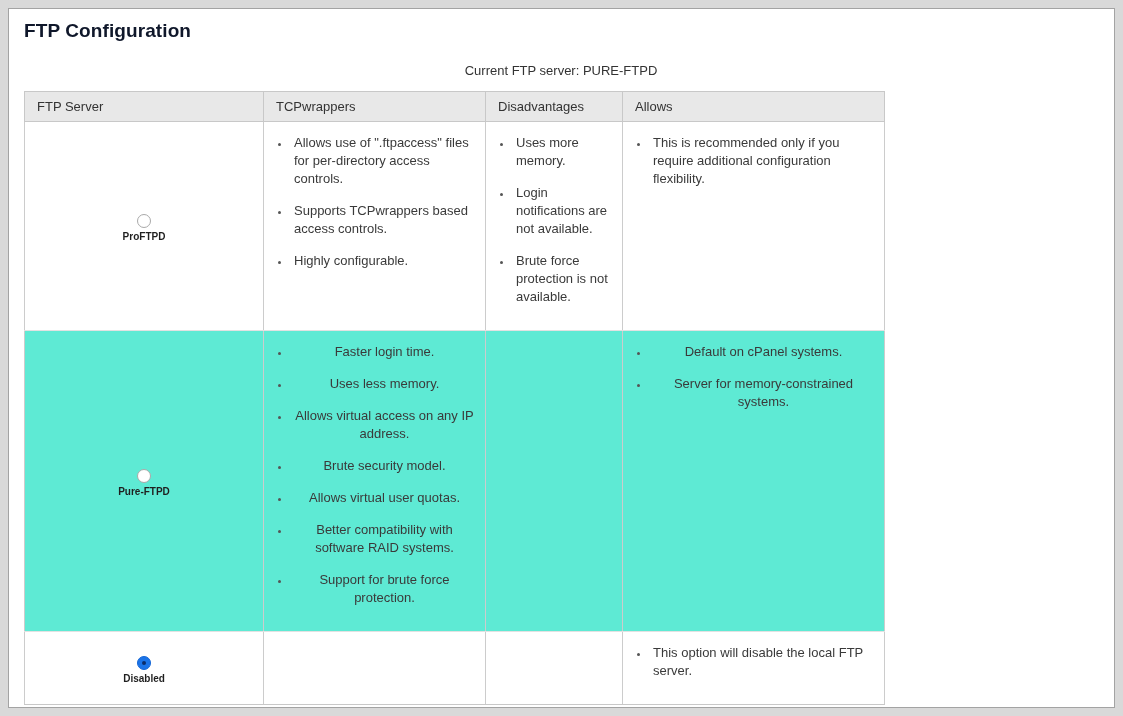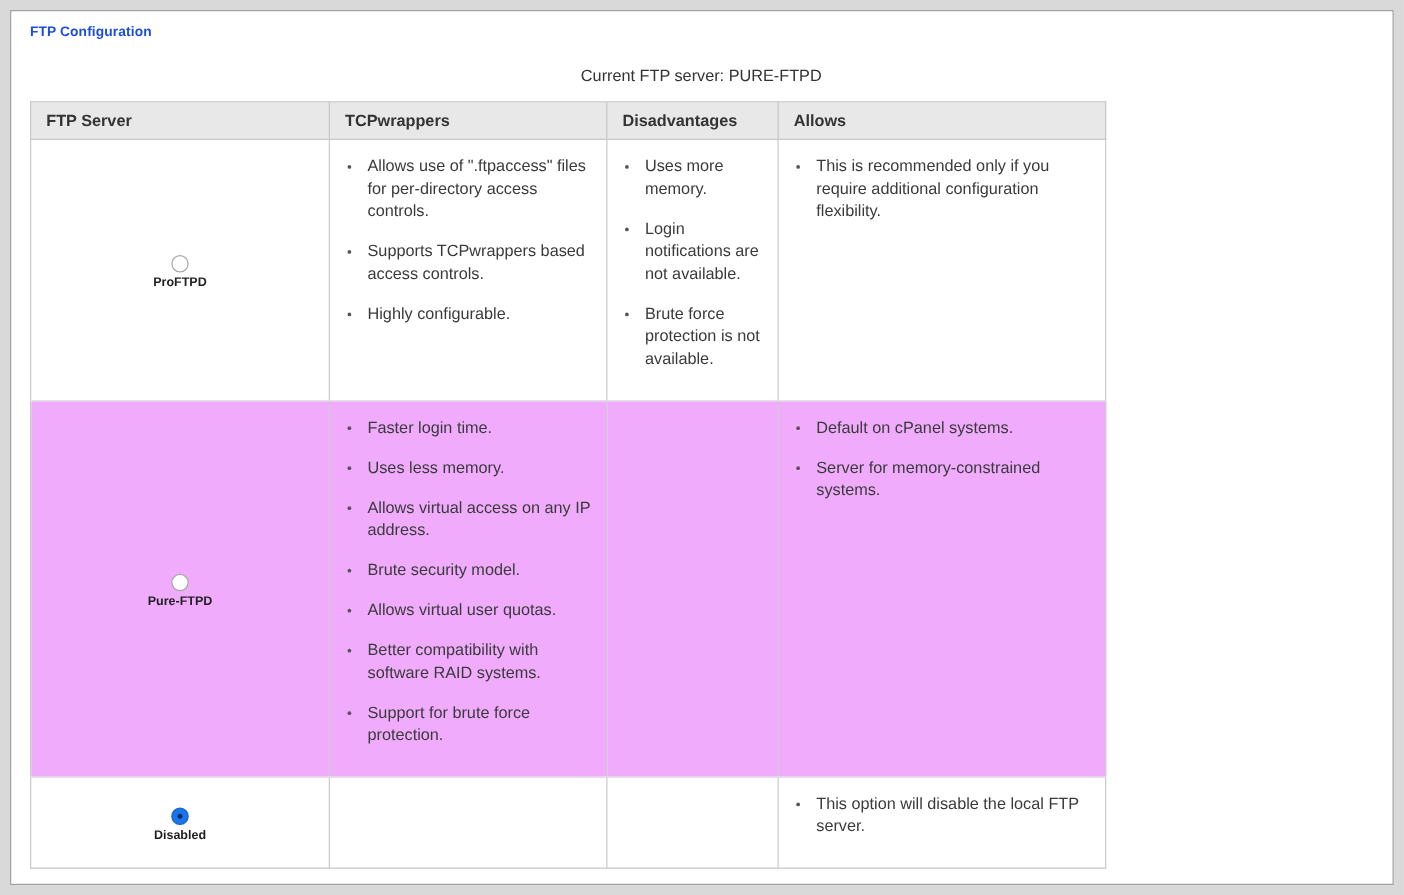--- a/index.html
+++ b/index.html
@@ -18,23 +18,23 @@
   .panel {
     position: absolute;
     left: 8px; top: 8px;
     width: 1107px; height: 700px;
     background: #ffffff;
     border: 1px solid #a3a3a3;
     padding: 11px 16px 0 15px;
     overflow: hidden;
   }
   h1.page-title {
-    font-size: 11px;
+    font-size: 19px;
     font-weight: bold;
-    color: #1d4ed8;
+    color: #0f172a;
     letter-spacing: 0.1px;
   }
   p.subtitle {
     margin-top: 8px;
     font-size: 13px;
     font-style: italic;
     color: #333;
   }
   p.current {
     margin-top: 21px;
@@ -51,38 +51,38 @@
     color: #3a3a3a;
   }
   col.c1 { width: 239px; }
   col.c2 { width: 222px; }
   col.c3 { width: 137px; }
   col.c4 { width: 262px; }
   .ftp-table th {
     background: #e8e8e8;
     border: 1px solid #c8c8c8;
     height: 30px;
-    font-weight: bold;
+    font-weight: normal;
     text-align: left;
     padding: 0 0 0 12px;
     color: #333;
     font-size: 13px;
   }
   .ftp-table td {
     border-left: 1px solid #ccc;
     border-right: 1px solid #ccc;
     border-bottom: 1px solid #e2e2e2;
     vertical-align: top;
     padding: 12px 10px 10px 10px;
   }
   .ftp-table tr.last td { border-bottom: 1px solid #c8c8c8; }
   tr.row-h1 { height: 197px; }
   tr.row-h2 { height: 293px; }
   tr.row-h3 { height: 60px; }
-  tr.stripe td { background: #f0abfc; }
+  tr.stripe td { background: #5eead4; text-align: center; }
   td.server-cell {
     vertical-align: middle;
     text-align: center;
   }
   .server-label {
     display: block;
     margin-top: 3px;
     font-weight: bold;
     color: #1f1f1f;
     font-size: 10px;

